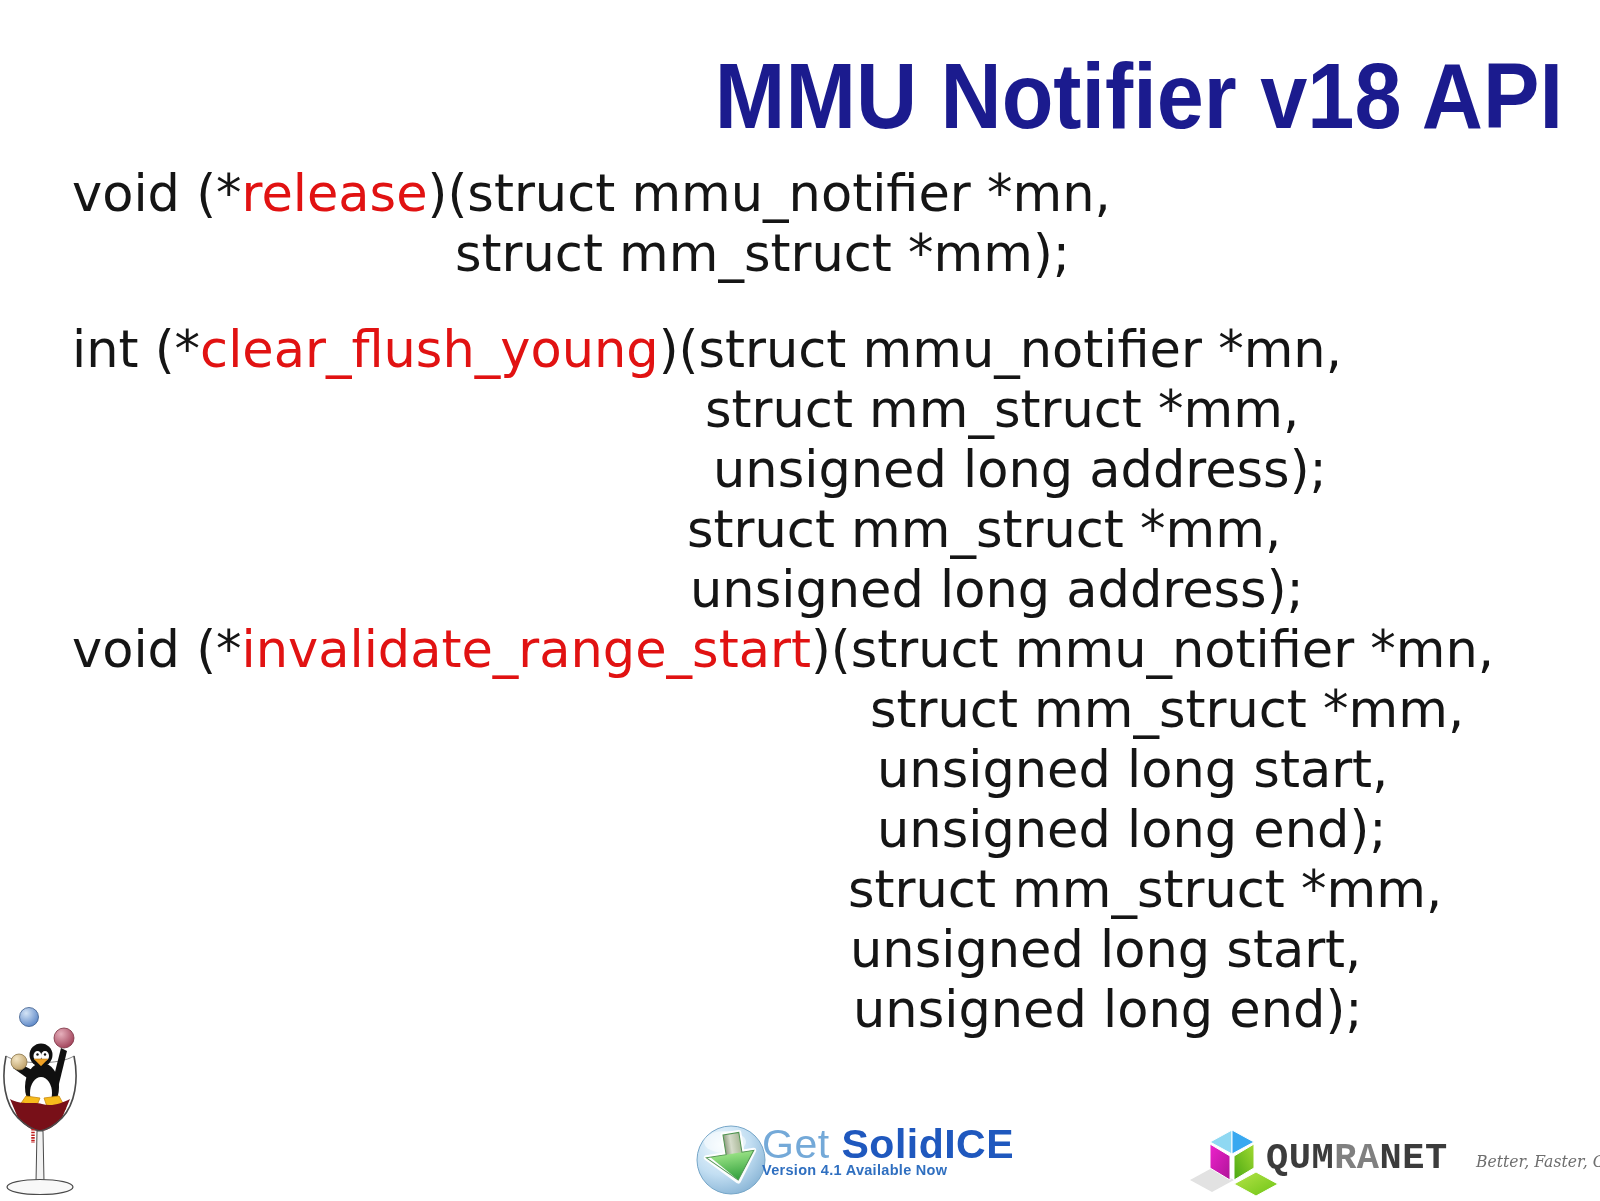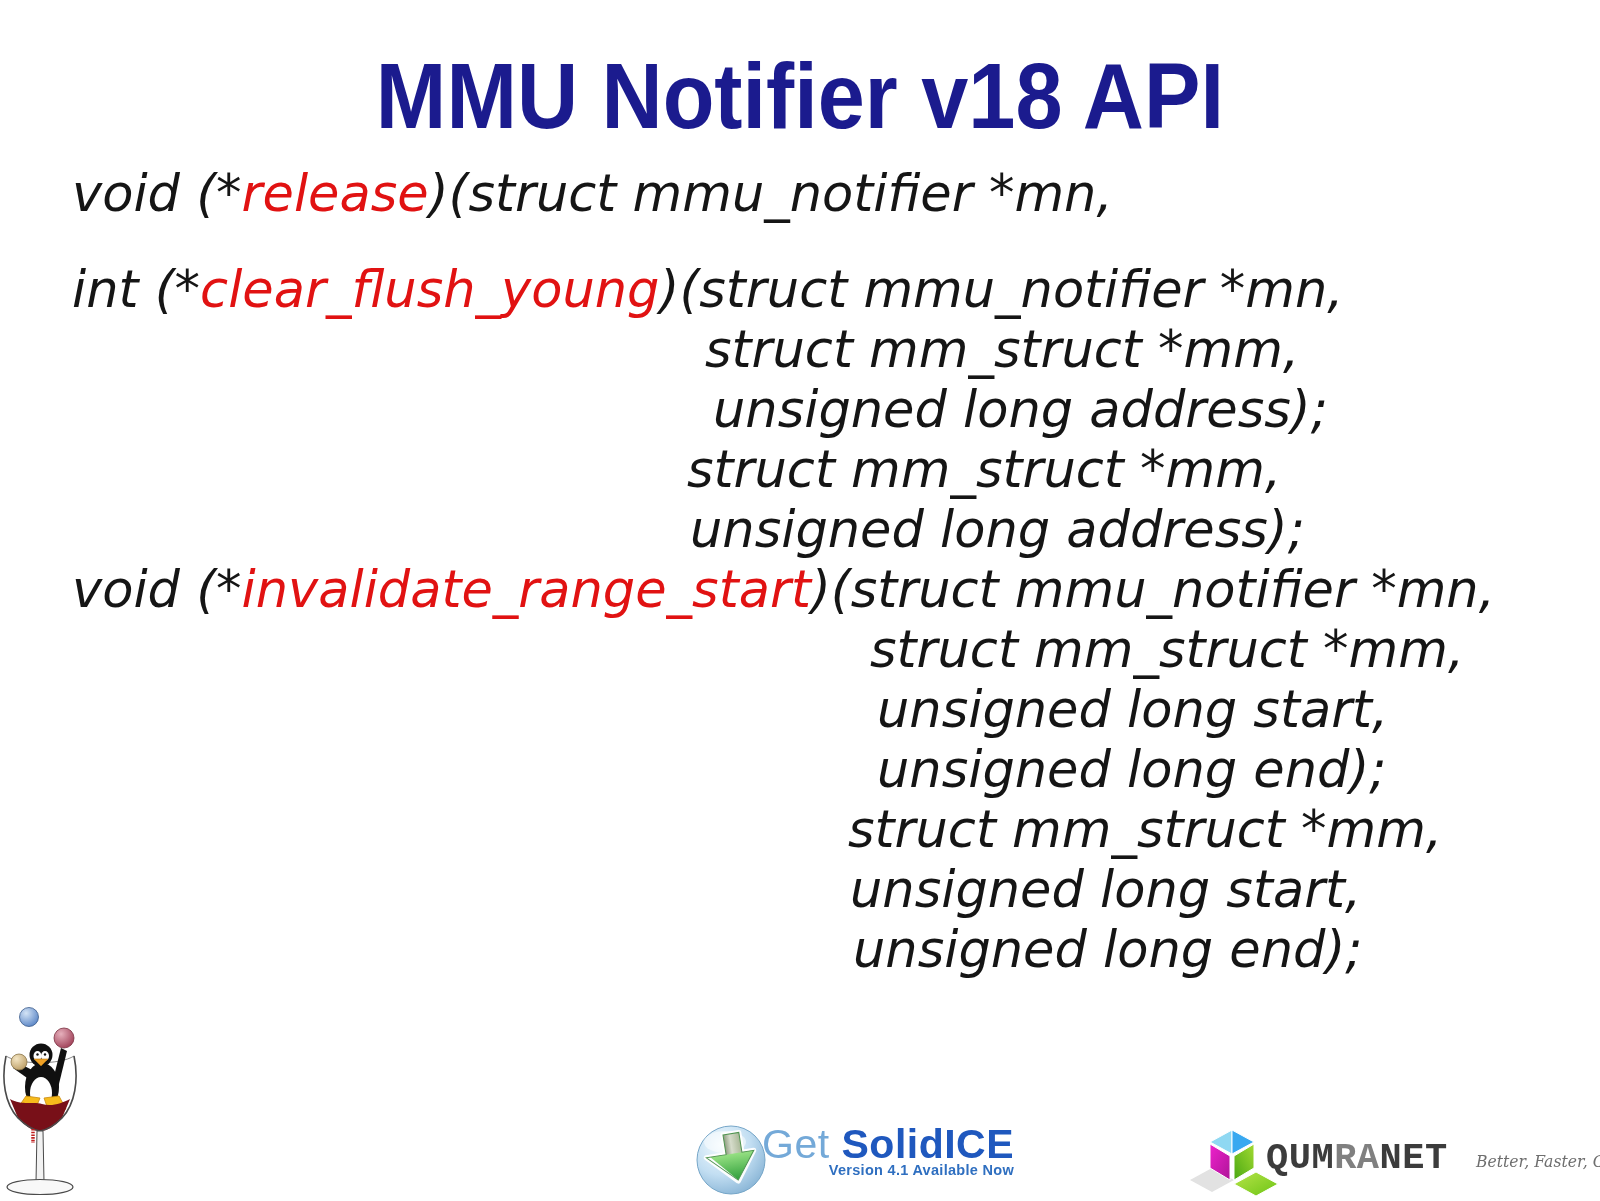--- a/index.html
+++ b/index.html
@@ -3,56 +3,55 @@
 <meta charset="utf-8">
 <style>
   html,body { margin:0; padding:0; background:#ffffff; }
   .slide {
     position:relative; width:1600px; height:1201px;
     background:#ffffff; overflow:hidden;
     font-family:"DejaVu Sans", sans-serif;
   }
   .title-wrap {
     position:absolute; top:46px; left:0; width:1600px;
-    text-align:center; line-height:100px; white-space:nowrap;
+    text-align:right; line-height:100px; white-space:nowrap;
   }
   .title-text {
     display:inline-block;
     font-family:"Liberation Sans", sans-serif;
     font-weight:bold; font-size:92px;
     color:var(--title-navy);
     transform:scaleX(0.92); transform-origin:center;
   }
   .code-block {
     position:absolute; left:72px; top:164px; width:1500px;
   }
   .code-line {
     white-space:pre;
     font-family:"DejaVu Sans", sans-serif;
     font-size:51px; line-height:60px;
     color:var(--code-black);
-    font-style:italic;
   }
   .fn-name { color:var(--function-red); }
 
   .tux-logo { position:absolute; left:2px; top:1000px; width:80px; height:200px; }
 
   .solidice { position:absolute; left:694px; top:1122px; width:260px; height:76px; }
   .solidice-icon { position:absolute; left:0; top:0; width:74px; height:76px; }
   .solidice-text { position:absolute; left:68px; top:4px; white-space:nowrap; }
   .solidice-line1 {
     font-family:"Liberation Sans", sans-serif;
     font-size:41px; line-height:36px; letter-spacing:0.5px;
   }
   .solidice-get { color:var(--solidice-light-blue); }
   .solidice-brand { color:var(--solidice-blue); font-weight:bold; }
   .solidice-line2 {
     font-family:"Liberation Sans", sans-serif;
     font-weight:bold; font-size:14.5px; line-height:17px;
-    color:var(--solidice-blue2); letter-spacing:0.3px;text-align:right;
+    color:var(--solidice-blue2); letter-spacing:0.3px;
   }
   .qumranet { position:absolute; left:1188px; top:1128px; width:412px; height:73px; }
   .qumranet-cube { position:absolute; left:0; top:0; width:94px; height:72px; }
   .qumranet-name {
     position:absolute; left:78px; top:10px;
     font-family:Liberation Mono, monospace;
     font-weight:bold; font-size:37px; line-height:40px;
     letter-spacing:0.5px; white-space:nowrap;
   }
   .qn-dark  { color:var(--qumranet-dark); }
@@ -69,20 +68,21 @@
 <body>
 
 <div class="slide">
 
   <div class="title-wrap">
     <span class="title-text">MMU Notifier v18 API</span>
   </div>
 
   <div class="code-block">
       <div class="code-line" style="padding-left: 0px;"><span>void (*</span><span class="fn-name">release</span><span>)(struct mmu_notifier *mn,</span></div>
+      <div class="code-line" style="padding-left: 383px;"><span>struct mm_struct *mm);</span></div>
       <div class="code-line" style="padding-left: 0px; margin-top: 36px;"><span>int (*</span><span class="fn-name">clear_flush_young</span><span>)(struct mmu_notifier *mn,</span></div>
       <div class="code-line" style="padding-left: 633px;"><span>struct mm_struct *mm,</span></div>
       <div class="code-line" style="padding-left: 641px;"><span>unsigned long address);</span></div>
       <div class="code-line" style="padding-left: 615px;"><span>struct mm_struct *mm,</span></div>
       <div class="code-line" style="padding-left: 618px;"><span>unsigned long address);</span></div>
       <div class="code-line" style="padding-left: 0px;"><span>void (*</span><span class="fn-name">invalidate_range_start</span><span>)(struct mmu_notifier *mn,</span></div>
       <div class="code-line" style="padding-left: 798px;"><span>struct mm_struct *mm,</span></div>
       <div class="code-line" style="padding-left: 805px;"><span>unsigned long start,</span></div>
       <div class="code-line" style="padding-left: 805px;"><span>unsigned long end);</span></div>
       <div class="code-line" style="padding-left: 776px;"><span>struct mm_struct *mm,</span></div>

